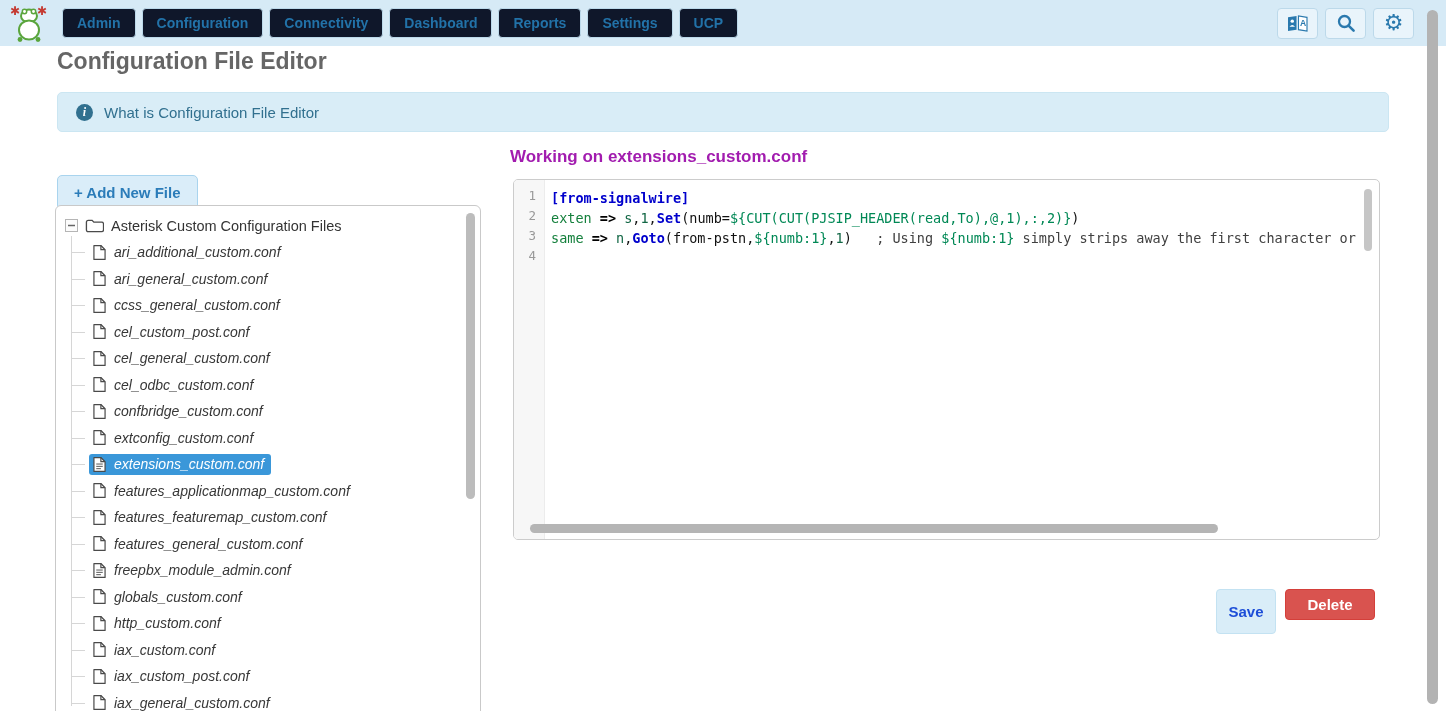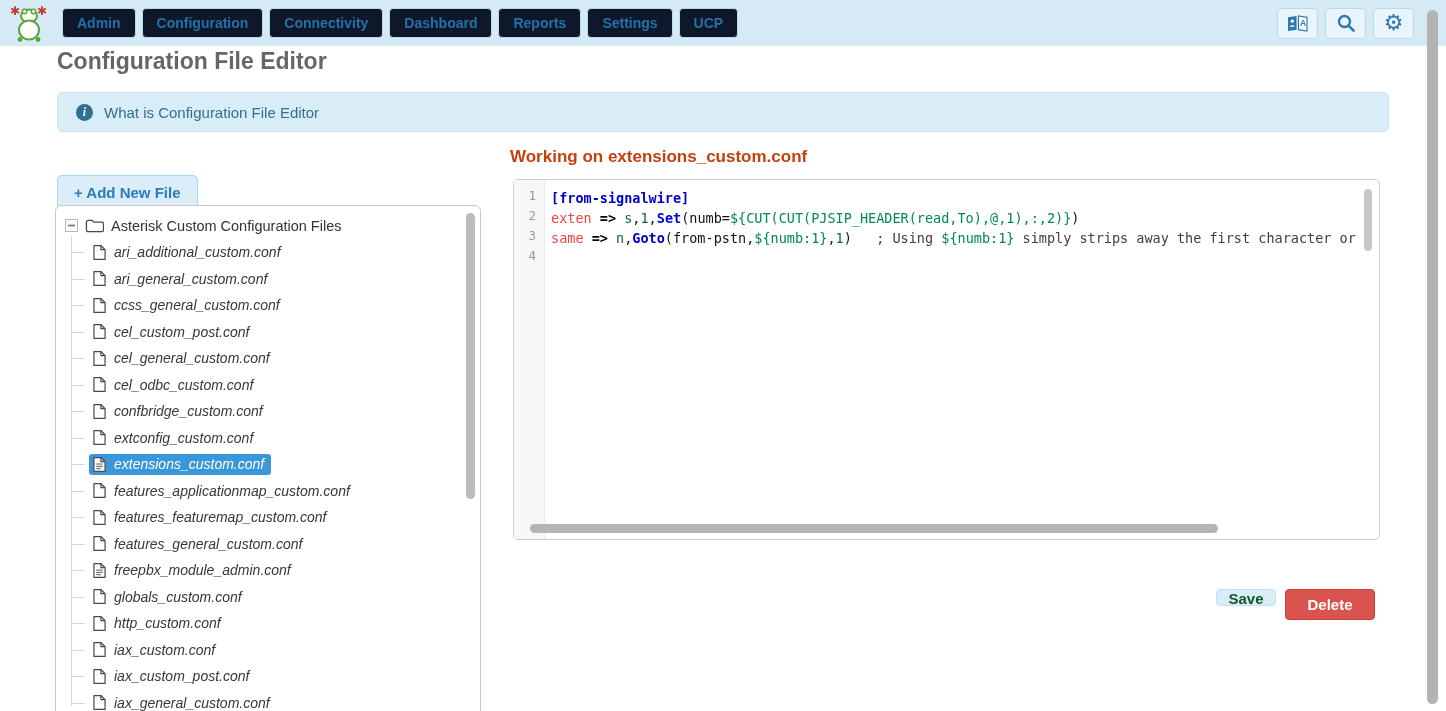--- a/index.html
+++ b/index.html
@@ -53,48 +53,48 @@
   .item-wrap { display:inline-flex; align-items:center; gap:8px;
                padding:2px 7px 2px 4px; border-radius:3px;font-style:italic; }
   .item-label { font-size:14px; color:#373737; white-space:nowrap; }
   .tree-item.selected .item-wrap { background:#3a97d9; }
   .tree-item.selected .item-label { color:#fff; }
   .tree-scroll-thumb { position:absolute; right:5px; top:7px; width:9px;
                        height:286px; background:#bcbcbc; border-radius:5px; }
 
   
   .working-heading { position:absolute; left:510px; top:147px; font-size:17px;
-                     font-weight:bold; color:#c2410c; }
+                     font-weight:bold; color:#a21caf; }
   .editor { position:absolute; left:513px; top:179px; width:867px; height:361px;
             border:1px solid #cccccc; border-radius:5px; background:#fff;
             overflow:hidden; display:flex; }
   .gutter { width:31px; background:#f7f7f7; border-right:1px solid #ececec;
             padding-top:8px; flex:0 0 auto; }
   .gutter .ln { height:20px; line-height:20px; text-align:right; padding-right:8px;
                 color:#999; font:12.5px "DejaVu Sans Mono", monospace; }
   .code { flex:1; padding:8px 0 0 6px; font:13.5px/20px "DejaVu Sans Mono", monospace;
           white-space:pre; overflow:hidden; color:#111; }
   .code-line { height:20px; }
   .tok-header      { color:#0000cc; font-weight:bold; }
-  .tok-keyword     { color:#ef4444; }
+  .tok-keyword     { color:#15803d; }
   .tok-operator    { color:#000; font-weight:bold; }
   .tok-number      { color:#116644; }
   .tok-application { color:#0000cc; font-weight:bold; }
   .tok-variable    { color:#008855; }
   .tok-comment     { color:#404040; }
   .tok-plain       { color:#111; }
   .editor-hscroll-thumb { position:absolute; left:530px; top:524px; width:688px;
                           height:9px; background:#b5b5b5; border-radius:5px; }
   .editor-vscroll-thumb { position:absolute; left:1364px; top:189px; width:8px;
                           height:62px; background:#c6c6c6; border-radius:4px; }
 
   
-  .save-btn { position:absolute; left:1216px; top:589px; width:60px; height:17px;
+  .save-btn { position:absolute; left:1216px; top:589px; width:60px; height:45px;
               background:#d9edf8; border:1px solid #c3e2f2; border-radius:4px;
-              color:#14532d; font-weight:bold; font-size:15px; cursor:pointer; }
+              color:#1d4ed8; font-weight:bold; font-size:15px; cursor:pointer; }
   .delete-btn { position:absolute; left:1285px; top:589px; width:90px; height:31px;
                 background:#d9534f; border:1px solid #d43f3a; border-radius:4px;
                 color:#fff; font-weight:bold; font-size:15px; cursor:pointer; }
 
   
   .page-scroll-thumb { position:absolute; left:1427px; top:10px; width:11px;
                        height:694px; background:#b3b3b3; border-radius:6px;
                        z-index:50; }
 </style>
 </head>

